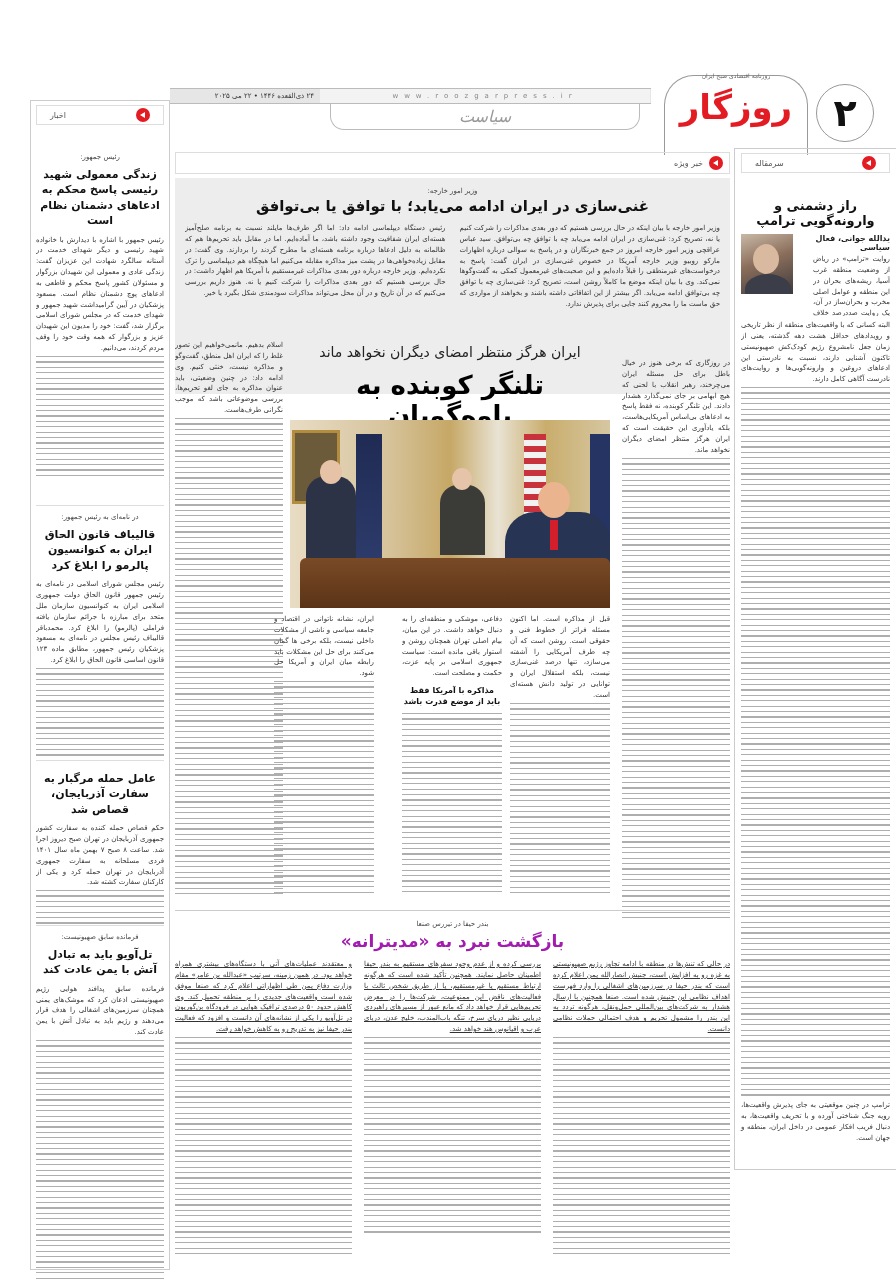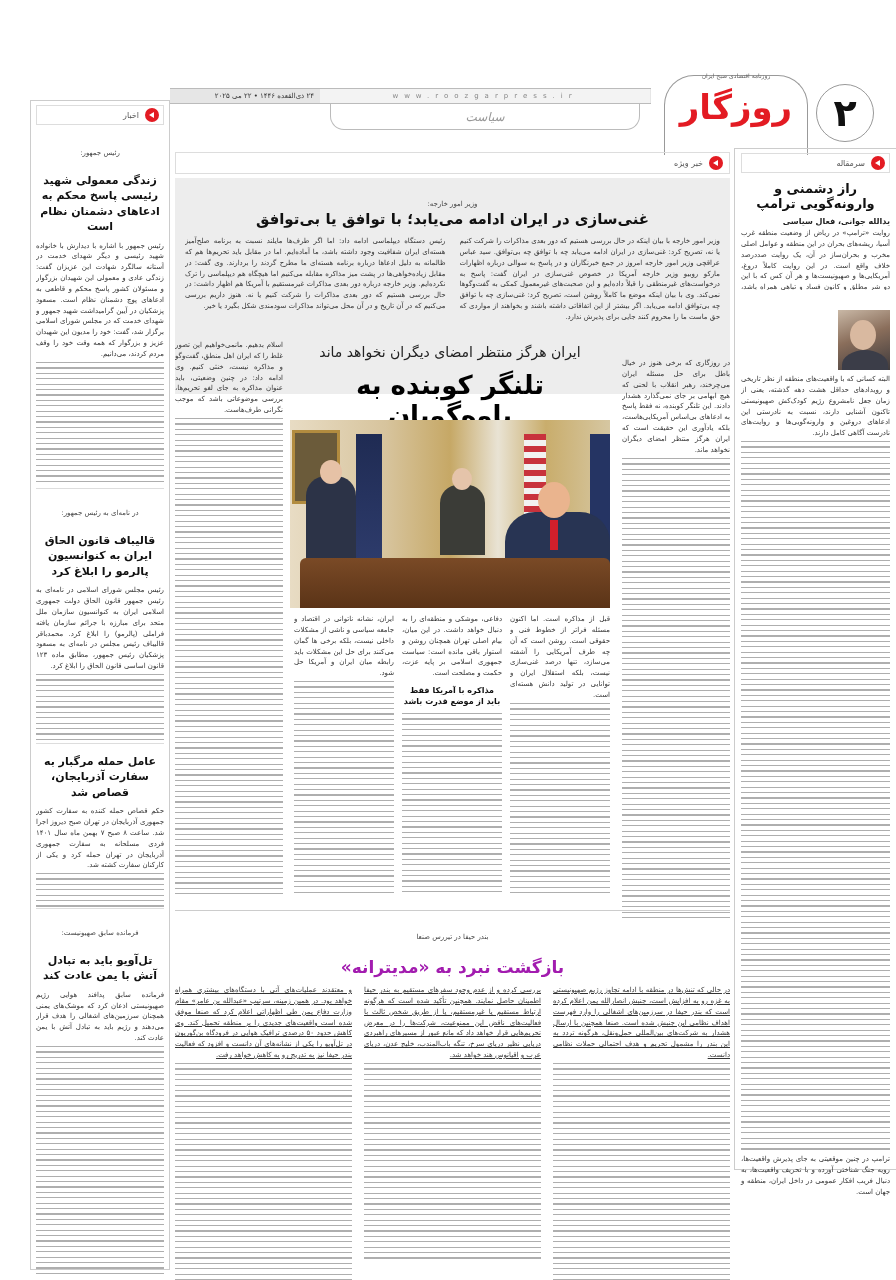--- a/index.html
+++ b/index.html
@@ -9,38 +9,38 @@
   
   .hdr { position: absolute; top: 0; left: 0; width: 896px; height: 140px; }
   .pagenum { position: absolute; right: 22px; top: 84px; width: 58px; height: 58px; border-radius: 50%; border: 1px solid #999; display:flex; align-items:center; justify-content:center; font-family: "DejaVu Sans", sans-serif; font-weight: bold; font-size: 38px; color:#111; background:#fff; }
   .logo { position: absolute; right: 95px; top: 82px; width: 130px; height: 50px; display:flex; align-items:center; justify-content:center; font-family:"DejaVu Sans", sans-serif; font-weight: 900; font-size: 34px; color: #e31b23; letter-spacing: -1px; }
   .tagline { position: absolute; right: 105px; top: 72px; width: 110px; text-align:center; font-size: 6px; color:#666; }
   .logo-frame { position:absolute; right: 88px; top: 75px; width: 144px; height: 80px; border-top:1px solid #999; border-left:1px solid #999; border-right:1px solid #999; border-radius: 30px 30px 0 0; }
   .dateline { position: absolute; top: 88px; height: 16px; background: #e6e6e6; border-top:1px solid #bbb; border-bottom:1px solid #bbb; font-size: 7px; color:#333; display:flex; align-items:center; padding: 0 6px; white-space:nowrap; }
   .dateline.right { right: 245px; width: 150px; }
   .dateline.left { left: 170px; width: 150px; justify-content:flex-start; }
   .dateline.mid { left: 320px; width: 330px; background:#f3f3f3; justify-content:center; letter-spacing: 6px; color:#888; direction:ltr; }
-  .section-tab { position:absolute; left: 330px; top: 104px; width: 310px; height: 26px; border:1px solid #bbb; border-top:none; border-radius: 0 0 14px 14px; display:flex; align-items:center; justify-content:center; font-size: 12px; color:#999; font-style: italic; }
+  .section-tab { position:absolute; left: 330px; top: 104px; width: 310px; height: 26px; border:1px solid #bbb; border-top:none; border-radius: 0 0 14px 14px; display:flex; align-items:center; justify-content:center; font-size: 16px; color:#999; font-style: italic; }
 
   
   .col-right { position:absolute; right: 0; top: 148px; width: 162px; height: 1022px; border:1px solid #ccc; border-right:none; padding: 4px 6px; }
   .col-left { position:absolute; left: 30px; top: 100px; width: 140px; height: 1170px; border:1px solid #ccc; padding: 4px 5px; }
   .col-mid { position:absolute; left: 175px; top: 152px; width: 555px; height: 1120px; }
 
-  .tab-label { display:flex; align-items:center; gap:6px; height: 20px; border:1px solid #ddd; padding: 0 4px; font-size: 8px; color:#555; margin-bottom: 8px; }
+  .tab-label { display:flex; align-items:center; gap:6px; height: 20px; border:1px solid #ddd; padding: 0 13px; font-size: 8px; color:#555; margin-bottom: 25px; justify-content: space-between; }
   .red-dot { width: 14px; height: 14px; border-radius: 50%; background:#e31b23; display:inline-flex; align-items:center; justify-content:center; flex-shrink:0; }
   .red-dot::after { content:""; border-right: 5px solid #fff; border-top: 3.5px solid transparent; border-bottom: 3.5px solid transparent; margin-right: 1px; }
 
-  .kicker { font-size: 7px; color:#444; text-align:center; margin: 16px 0; }
+  .kicker { font-size: 7px; color:#444; text-align:center; margin: 3px 0; }
   .body-txt { font-size: 7px; line-height: 1.55; text-align: justify; color:#333; }
   .filler { display:block; height: 10px; margin: 2px 0; background: repeating-linear-gradient(to bottom, #9a9a9a 0 1.2px, transparent 1.2px 5.4px); opacity: .8; }
 
   
   .editorial-title { font-size: 13px; font-weight:bold; text-align:center; margin: 8px 0 6px; color:#111; }
-  .author-wrap { display:flex; gap: 20px; flex-direction: column; }
+  .author-wrap { display:flex; gap: 20px; }
   .author-photo { width: 52px; height: 60px; background: linear-gradient(160deg,#c9b8a6 0%, #8a6e5b 45%, #3e3a3c 100%); flex-shrink:0; position:relative; overflow:hidden; }
   .author-photo::before { content:""; position:absolute; left: 12px; top: 10px; width: 26px; height: 30px; border-radius: 50%; background:#d9b9a0; }
   .author-photo::after { content:""; position:absolute; left: 4px; top: 40px; width: 46px; height: 30px; border-radius: 50% 50% 0 0; background:#3b3d48; }
   .author-name { font-size: 8px; font-weight:bold; margin-bottom: 2px; }
 
   
   .khabar-bar { height: 22px; border:1px solid #ddd; display:flex; align-items:center; gap:6px; padding: 0 6px; font-size: 8px; color:#555; margin-bottom: 4px; }
   .gray-box { background: #ededed; padding: 6px 10px; height: 216px; }
   .gray-box .kicker { margin-bottom: 2px; }
   .big-h1 { font-size: 15px; font-weight:bold; text-align:center; margin-bottom: 8px; color:#111; }
@@ -152,21 +152,21 @@
 
     <div class="ms-col body-txt" style="right:120px; top:282px; width:100px; height:280px; overflow:hidden">
       <span>قبل از مذاکره است. اما اکنون مسئله فراتر از خطوط فنی و حقوقی است. روشن است که آن چه طرف آمریکایی را آشفته می‌سازد، تنها درصد غنی‌سازی نیست، بلکه استقلال ایران و توانایی در تولید دانش هسته‌ای است.</span>
       <span class="filler" style="height:220px"></span>
     </div>
     <div class="ms-col body-txt" style="right:228px; top:282px; width:100px; height:280px; overflow:hidden">
       <span>دفاعی، موشکی و منطقه‌ای را به دنبال خواهد داشت. در این میان، بیام اصلی تهران همچنان روشن و استوار باقی مانده است: سیاست جمهوری اسلامی بر پایه عزت، حکمت و مصلحت است.</span>
       <div class="side-title" style="font-size:8px">مذاکره با آمریکا فقط باید از موضع قدرت باشد</div>
       <span class="filler" style="height:180px"></span>
     </div>
-    <div class="ms-col body-txt" style="right:336px; top:282px; width:100px; height:280px; overflow:hidden">
+    <div class="ms-col body-txt" style="right:356px; top:282px; width:100px; height:280px; overflow:hidden">
       <span>ایران، نشانه ناتوانی در اقتصاد و جامعه سیاسی و ناشی از مشکلات داخلی نیست، بلکه برخی ها گمان می‌کنند برای حل این مشکلات باید رابطه میان ایران و آمریکا حل شود.</span>
       <span class="filler" style="height:220px"></span>
     </div>
   </div>
 
   <div class="bottom-story">
     <div class="kicker">بندر حیفا در تیررس صنعا</div>
     <div class="bs-title">بازگشت نبرد به «مدیترانه»</div>
     <div class="three-col">
       <div class="body-txt" style="height:300px; overflow:hidden">

